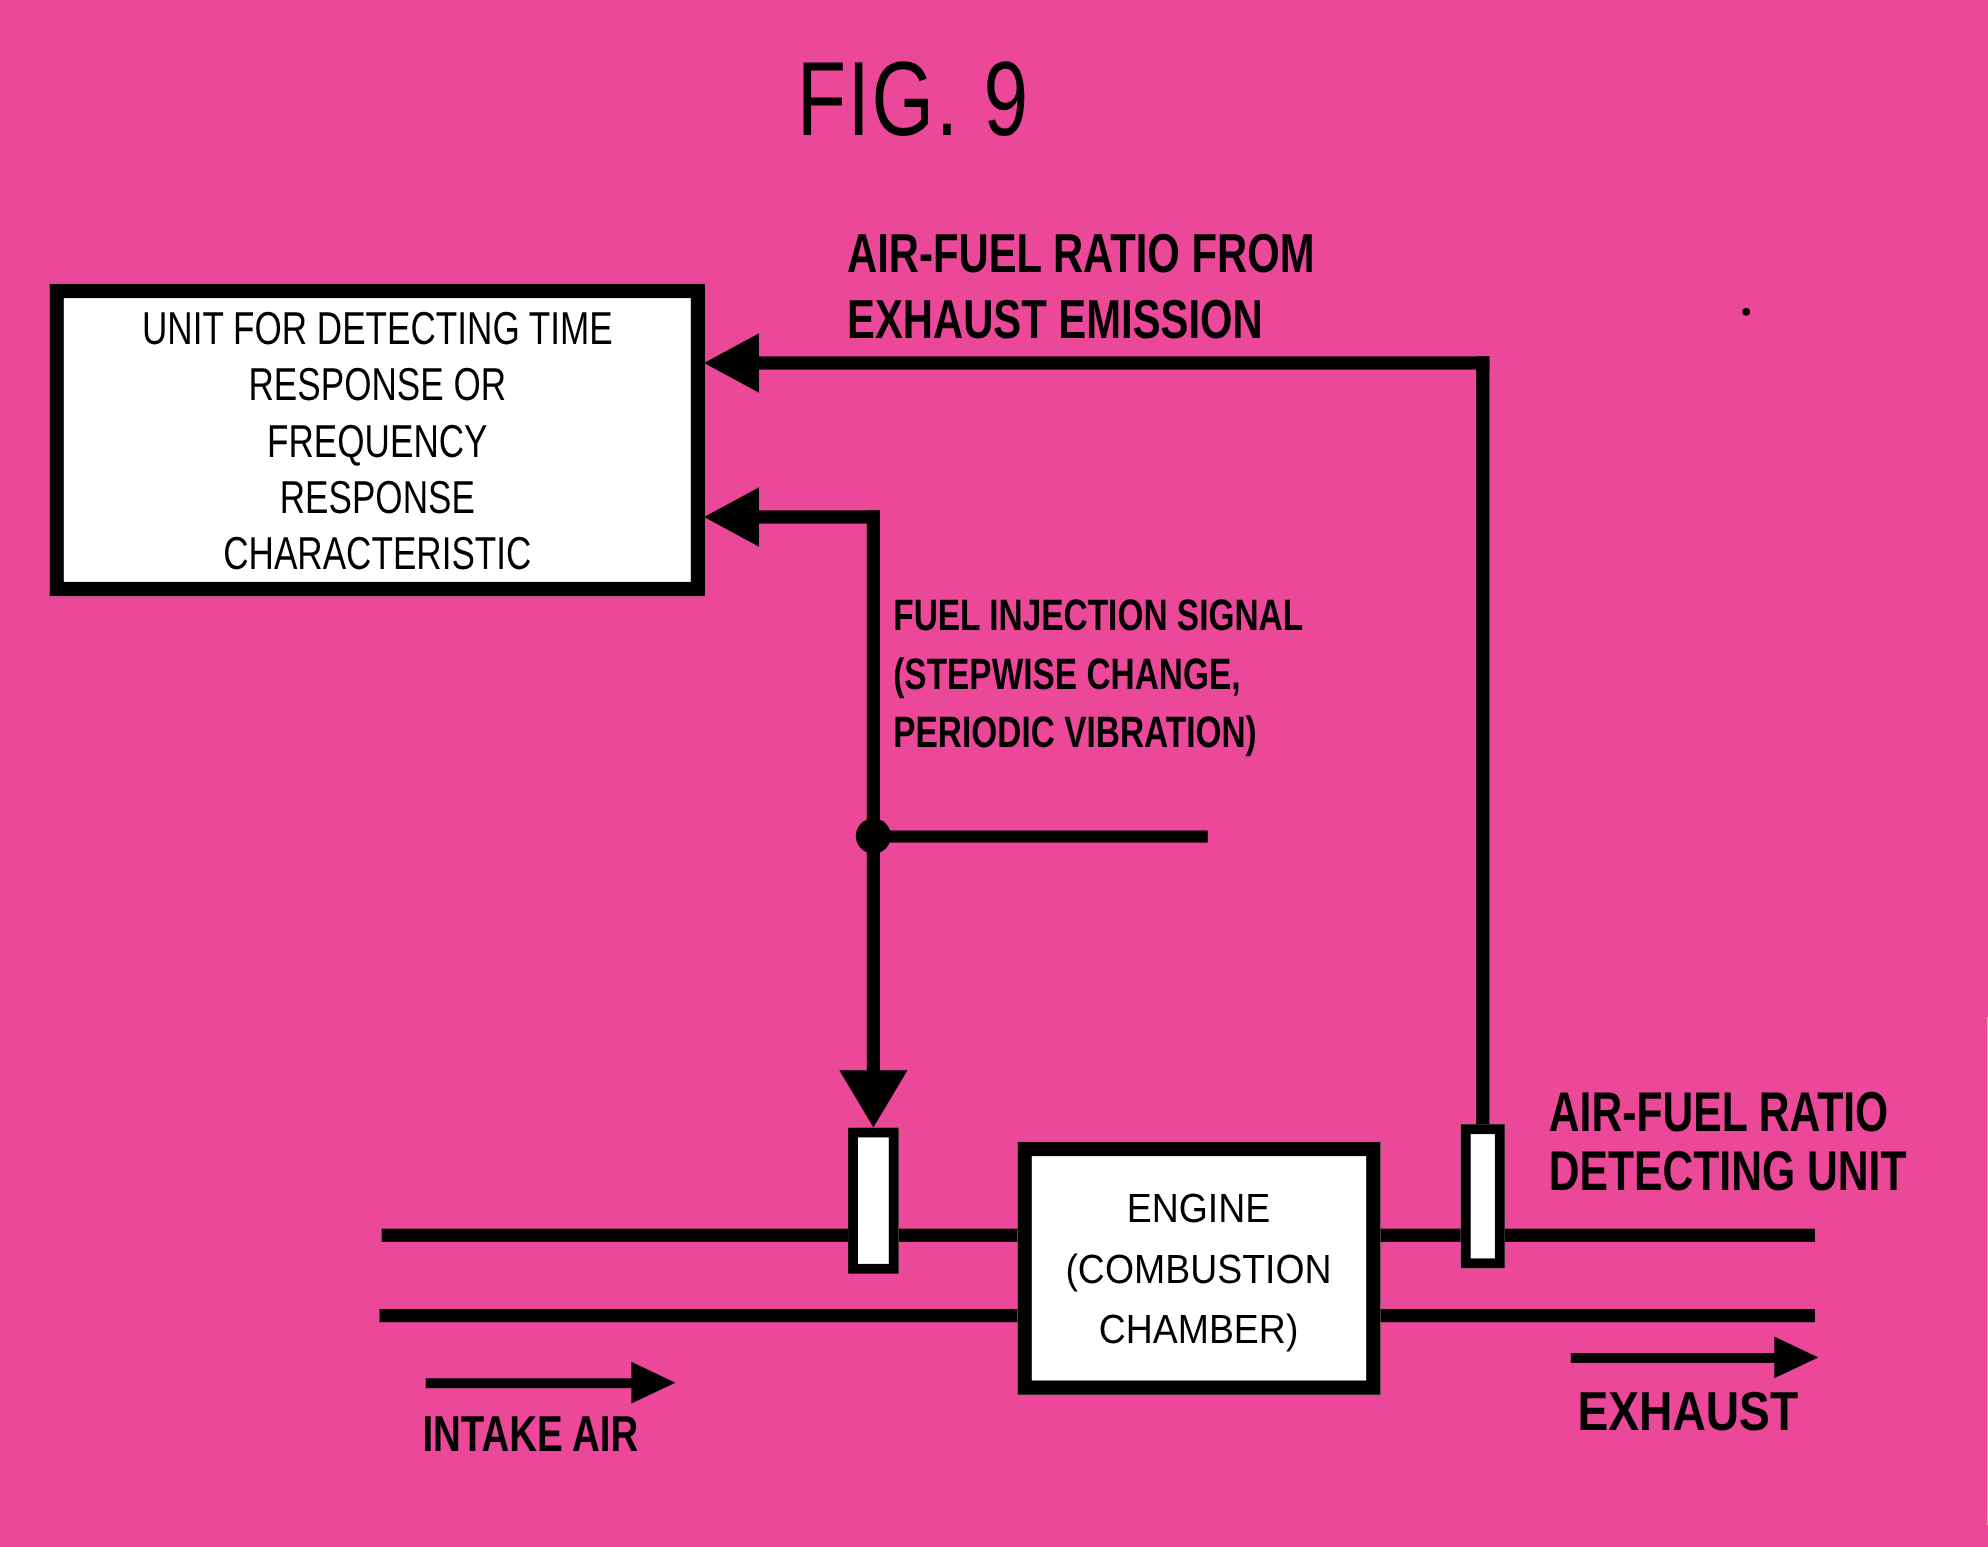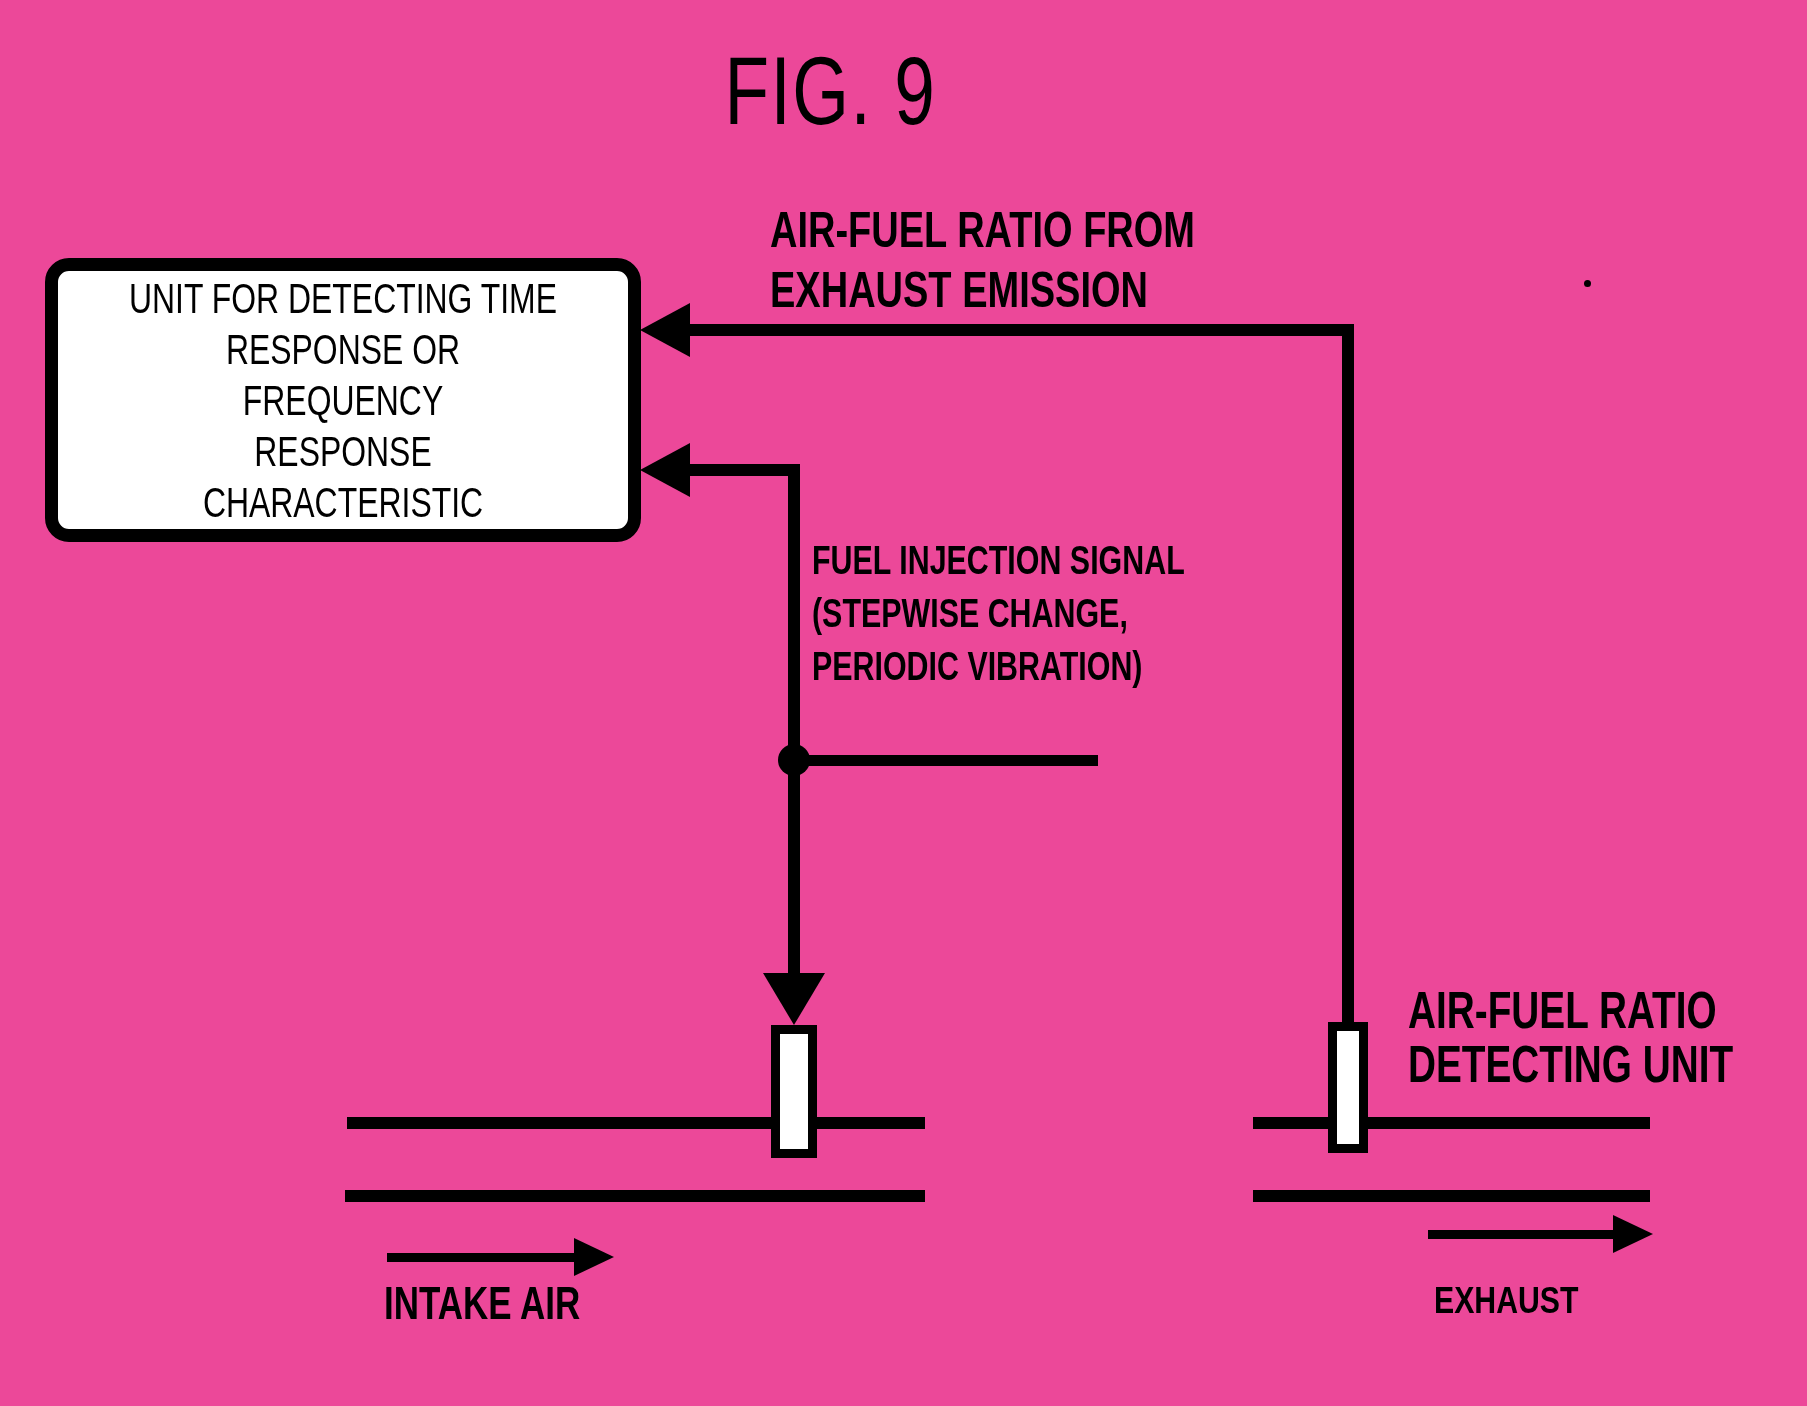--- a/index.html
+++ b/index.html
@@ -29,21 +29,21 @@
   .title{position:absolute;left:540px;top:36px;width:580px;text-align:center;
          font-size:96px;letter-spacing:2px;}
   .unitbox-text{font-size:42px;line-height:51px;}
   .enginebox-text{font-size:37px;line-height:55px;transform:scaleX(0.92);transform-origin:center center;}
 
   .lbl-airfuel-from{left:770px;top:200px;font-size:50px;line-height:60px;}
   .lbl-fuel-signal{left:812px;top:534px;font-size:40px;line-height:53px;}
   .lbl-valve{left:310px;top:1046px;font-size:47px;}
   .lbl-detect{left:1408px;top:984px;font-size:51px;line-height:54px;}
   .lbl-intake{left:384px;top:1276px;font-size:46px;}
-  .lbl-exhaust{left:1434px;top:1280px;font-size:36px;}
+  .lbl-exhaust{left:1434px;top:1254px;font-size:50px;}
   .lbl-exhaust .narrow{transform:scaleX(0.84);}
 </style>
 </head>
 <body>
 
 <div class="stage">
 
   <div class="title">
     <span class="txt narrow-c" style="display:inline-block;">FIG. 9</span>
   </div>
@@ -64,28 +64,35 @@
 
   <div class="tri tri-down" style="left:763px;top:973px;"></div>
 
   <div class="ln" style="left:347px;top:1117px;width:424px;height:12px;"></div>
   <div class="ln" style="left:817px;top:1117px;width:108px;height:12px;"></div>
   <div class="ln" style="left:1253px;top:1117px;width:75px;height:12px;"></div>
   <div class="ln" style="left:1368px;top:1117px;width:282px;height:12px;"></div>
   <div class="ln" style="left:345px;top:1190px;width:580px;height:12px;"></div>
   <div class="ln" style="left:1253px;top:1190px;width:397px;height:12px;"></div>
 
-  <div class="box" style="left:45px;top:258px;width:596px;height:284px;border-radius:24px;">
+  <div class="box" style="left:45px;top:258px;width:596px;height:284px;">
     <div class="unitbox-text narrow-c">
       <div class="row">UNIT FOR DETECTING TIME</div>
       <div class="row">RESPONSE OR FREQUENCY</div>
       <div class="row">RESPONSE CHARACTERISTIC</div>
     </div>
   </div>
 
+  <div class="box" style="left:925px;top:1038px;width:330px;height:230px;">
+    <div class="enginebox-text">
+      <div class="row">ENGINE</div>
+      <div class="row">(COMBUSTION</div>
+      <div class="row">CHAMBER)</div>
+    </div>
+  </div>
 
   <div class="comp" style="left:771px;top:1025px;width:46px;height:133px;"></div>
   <div class="comp" style="left:1328px;top:1022px;width:40px;height:131px;"></div>
 
   <div class="lbl lbl-airfuel-from">
     <div class="narrow">
       <div class="row">AIR-FUEL RATIO FROM</div>
       <div class="row">EXHAUST EMISSION</div>
     </div>
   </div>

